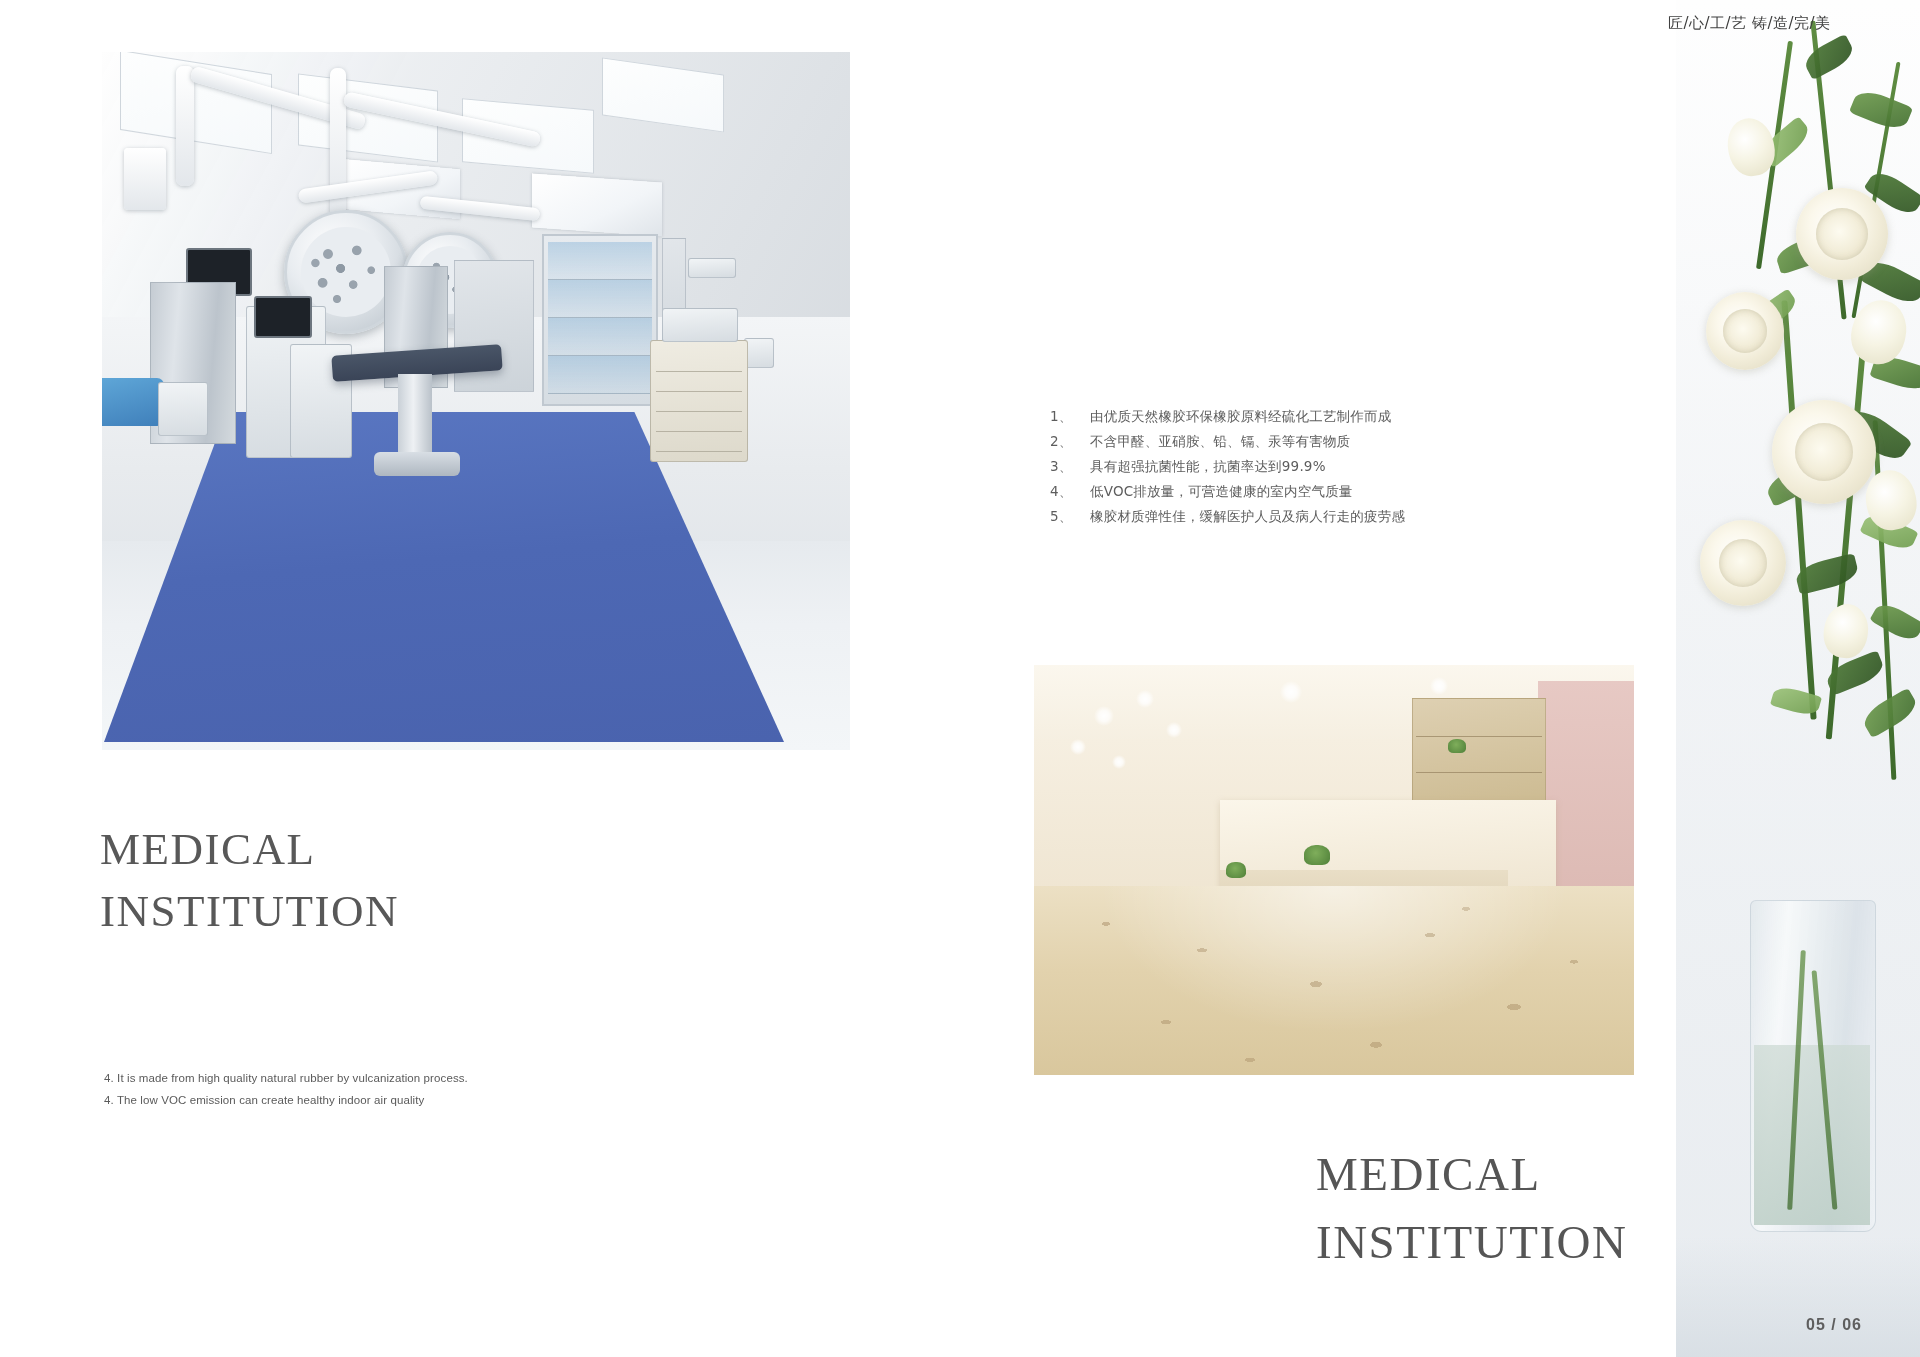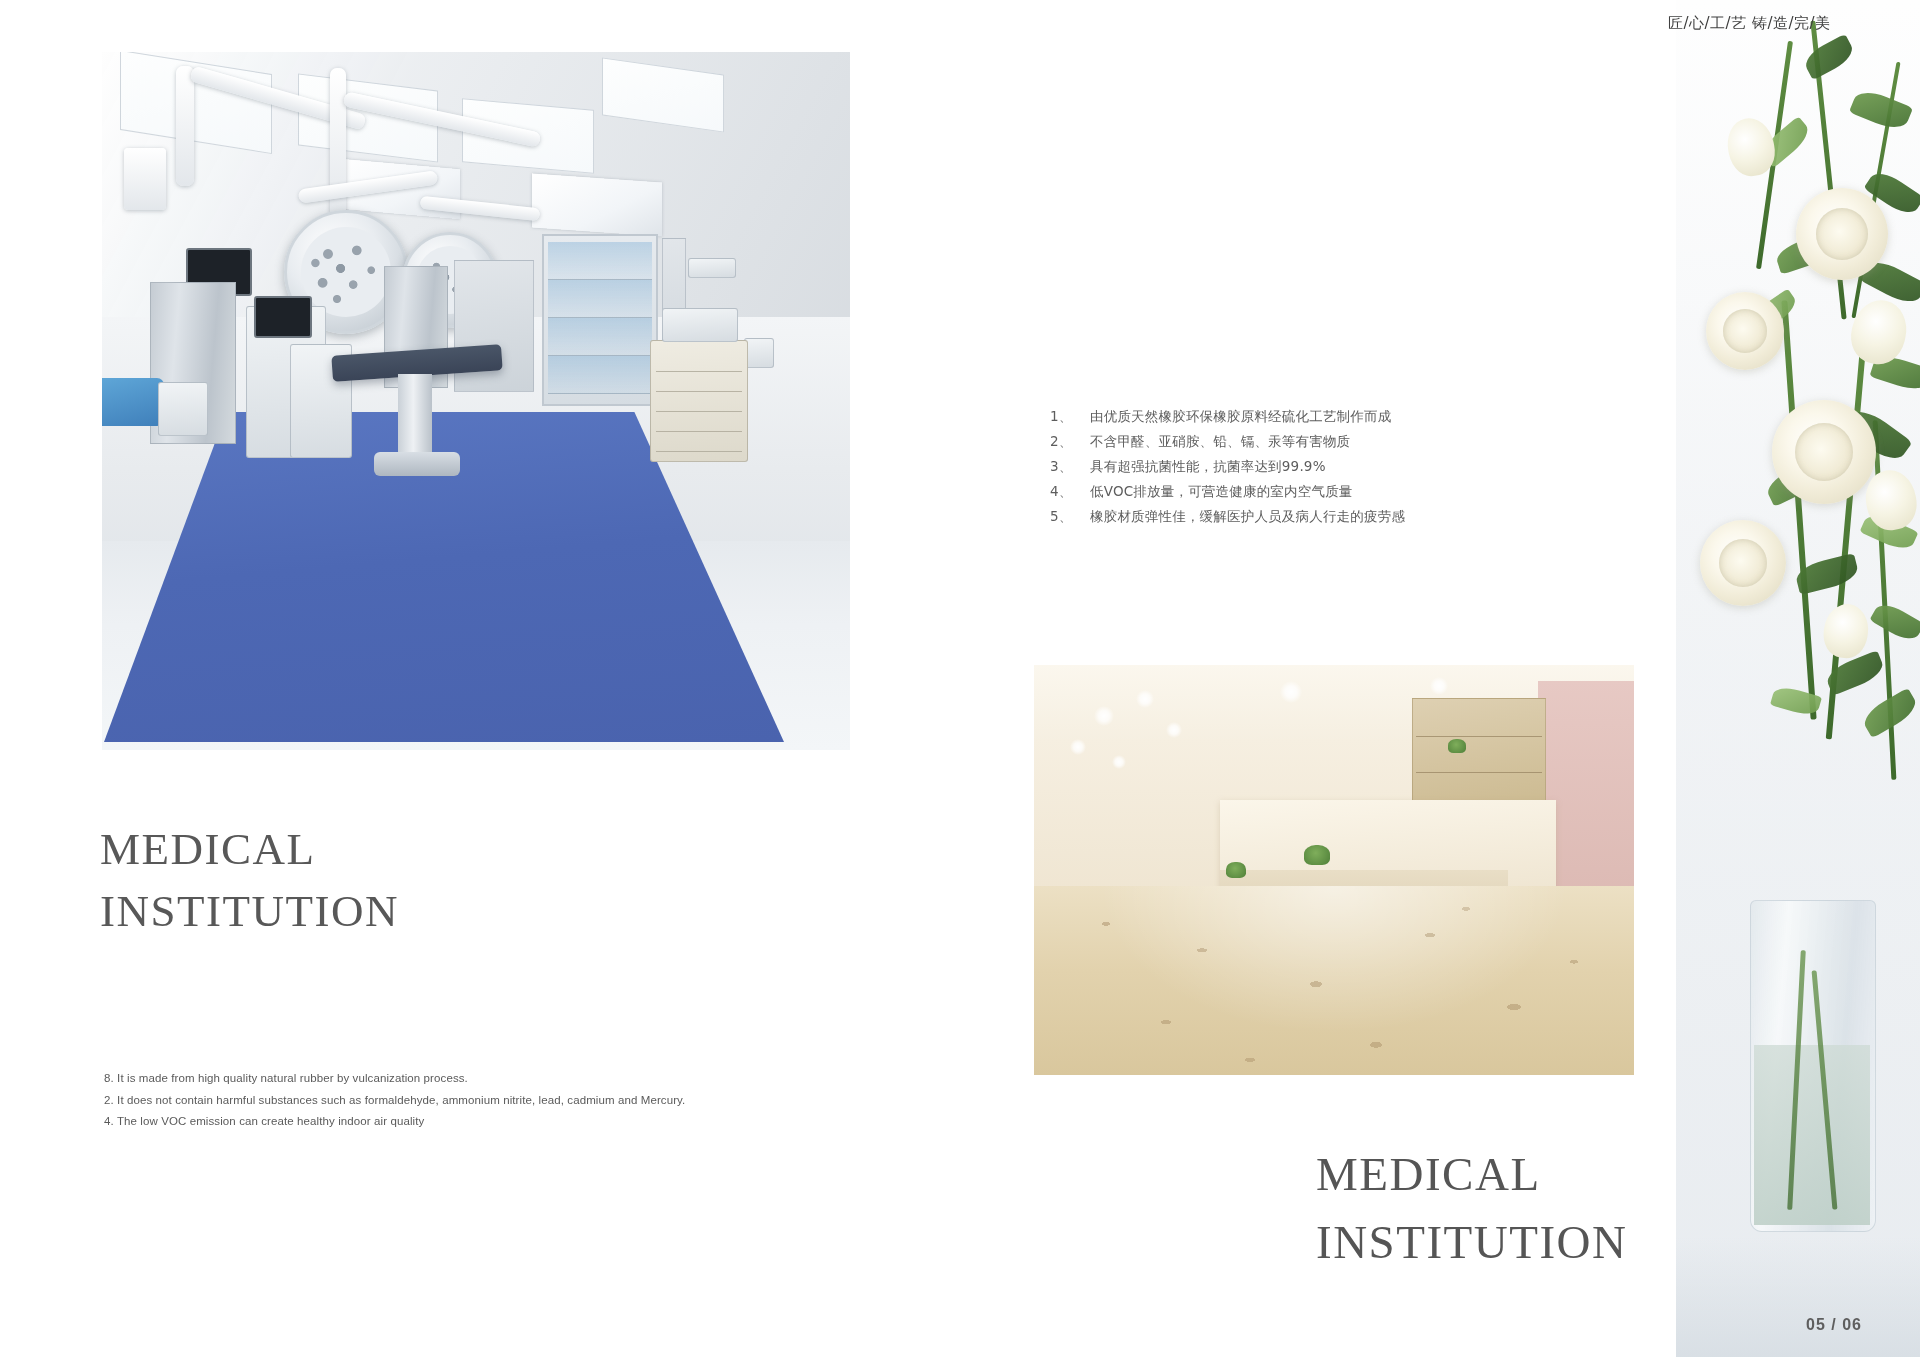--- a/index.html
+++ b/index.html
@@ -526,22 +526,21 @@
     <div class="cor-floor"></div>
   </div>
 
   <div class="mi-left">
     <div>MEDICAL</div>
     <div>INSTITUTION</div>
   </div>
 
 
   <div class="en-list">
-    <div class="row">8. It is made from high quality natural rubber by vulcanization process.</div>
-    <div class="row">2. It does not contain harmful substances such as formaldehyde, ammonium nitrite, lead, cadmium and Mercury.</div>
+    <div class="row">4. It is made from high quality natural rubber by vulcanization process.</div>
     <div class="row">4. The low VOC emission can create healthy indoor air quality</div>
   </div>
 
   <div class="mi-right">
     <div>MEDICAL</div>
     <div>INSTITUTION</div>
   </div>
 
   <div class="flower-strip">
     <div class="fs-bg"></div>

